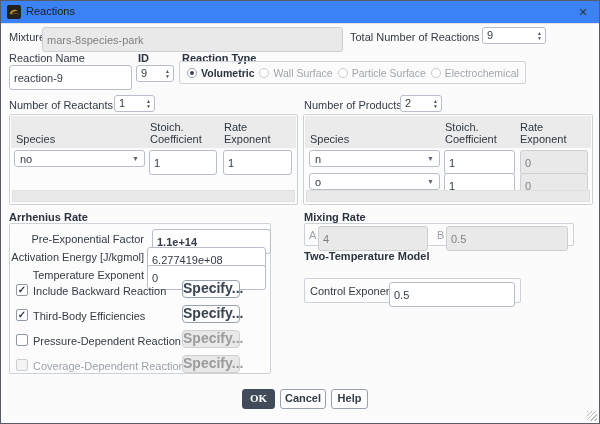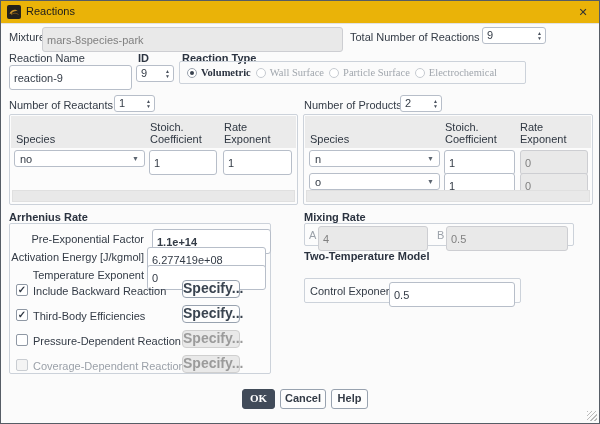--- a/index.html
+++ b/index.html
@@ -1,19 +1,19 @@
 <!DOCTYPE html>
 <html><head>
 <meta charset="utf-8">
 <style>
   html,body{margin:0;padding:0;background:#888;}
   body{font-family:"Liberation Sans", sans-serif;font-size:11px;color:#333b46;}
   .window{position:relative;width:598px;height:422px;background:#fbfbfb;border:1px solid #565d66;overflow:hidden;}
   
-  .titlebar{position:absolute;left:0;top:0;right:0;height:22px;background:#eab308;border-bottom:1px solid #e2e2e2;padding-left:28px;}
+  .titlebar{position:absolute;left:0;top:0;right:0;height:22px;background:#3b82f6;border-bottom:1px solid #e2e2e2;padding-left:28px;}
   .titlebar .title{position:absolute;left:25px;top:4px;color:#1c1c1c;}
   .close-btn{position:absolute;right:8px;top:3px;width:16px;height:16px;text-align:center;line-height:16px;font-size:11px;color:#333;cursor:default;}
   .app-icon{position:absolute;left:6px;top:4px;width:14px;height:14px;}
   
   .lbl{position:absolute;white-space:nowrap;color:#333b46;line-height:14px;}
   .lbl.dim{color:#9ba1a9;}
   .bold{font-weight:bold;color:#2b3340;}
   
   .field{position:absolute;box-sizing:border-box;height:25px;border:1px solid #b7bec9;border-radius:3px;background:#fff;color:#333b46;font-family:inherit;font-size:11px;padding:0 4px;outline:none;}
   .field.gray{background:#e9e9e9;color:#808080;border-color:#cdced2;}
@@ -25,21 +25,21 @@
   
   .dropdown{position:absolute;box-sizing:border-box;height:17px;border:1px solid #b7bec9;border-radius:3px;background:#fff;display:flex;align-items:center;justify-content:space-between;padding:0 5px;}
   .dropdown .arrow{font-size:7px;color:#5c6570;}
   
   .gbox{position:absolute;box-sizing:border-box;border:1px solid #ccd2da;border-radius:2px;background:#fcfcfc;}
   .thead{position:absolute;left:1px;right:1px;top:1px;height:32px;background:#ebebeb;}
   .thead .h{position:absolute;bottom:3px;line-height:12px;color:#2f3742;}
   .tfoot{position:absolute;left:2px;right:2px;bottom:2px;height:12px;background:#e9e9e9;border:1px solid #e0e0e0;box-sizing:border-box;}
   
   .radiogroup{position:absolute;box-sizing:border-box;border:1px solid #ccd2da;border-radius:2px;display:flex;align-items:center;gap:5px;padding:0 7px;}
-  .radio-item{display:flex;align-items:center;gap:4px;white-space:nowrap;font-size:10.5px;font-family:Liberation Serif, serif;}
+  .radio-item{display:flex;align-items:center;gap:4px;white-space:nowrap;font-size:10.5px;}
   .radio{width:10px;height:10px;border-radius:50%;border:1px solid #9aa2ad;background:#fff;display:flex;align-items:center;justify-content:center;box-sizing:border-box;flex:none;}
   .radio.dis{border-color:#c6cbd1;}
   .radio.sel::after{content:"";width:4px;height:4px;border-radius:50%;background:#39424e;}
   .radio-item .rl{color:#a0a6ad;}
   .radio-item.sel .rl{color:#2b3340;font-weight:bold;}
   
   .cb{position:absolute;box-sizing:border-box;width:12px;height:12px;border:1px solid #8f98a4;border-radius:2px;background:#fff;text-align:center;line-height:10px;font-size:10px;font-weight:bold;color:#2f3742;}
   .cb.dis{border-color:#c9cdd2;background:#f4f4f4;}
   
   .sbtn{position:absolute;box-sizing:border-box;height:18px;border:1px solid #98a2af;border-radius:4px;background:#fdfdfd;font-weight:bold;font-size:14px;color:#3a4450;text-align:center;line-height:15px;}

